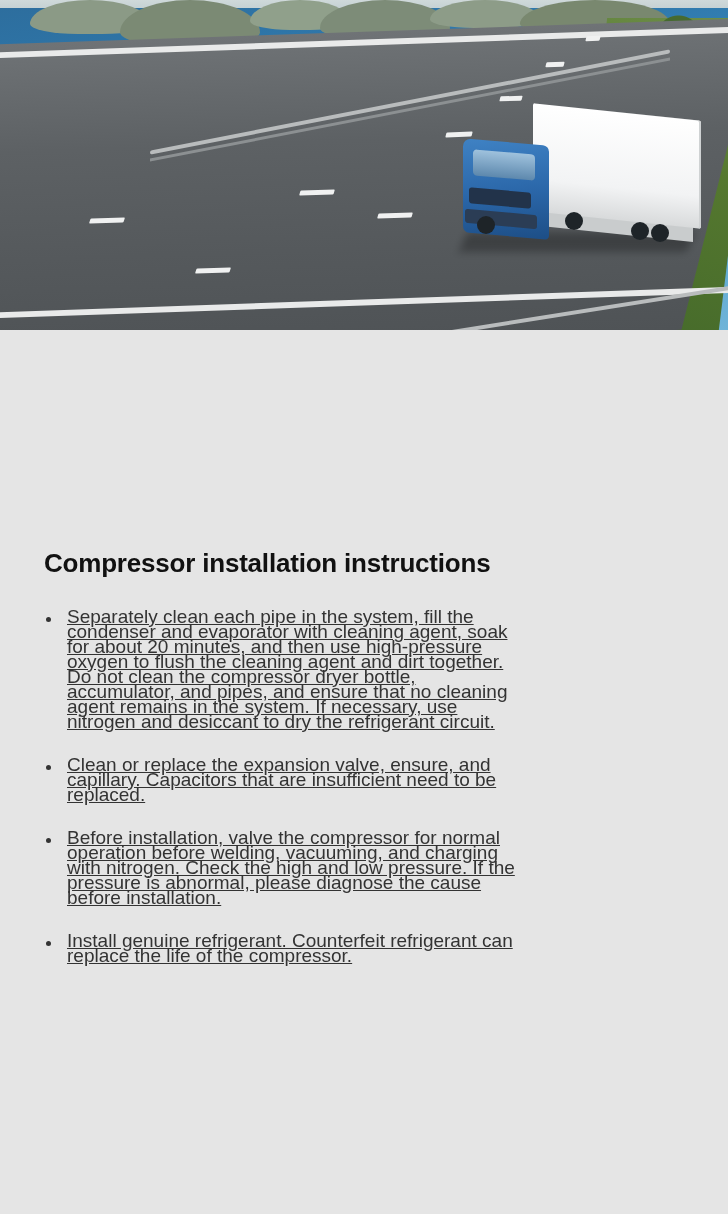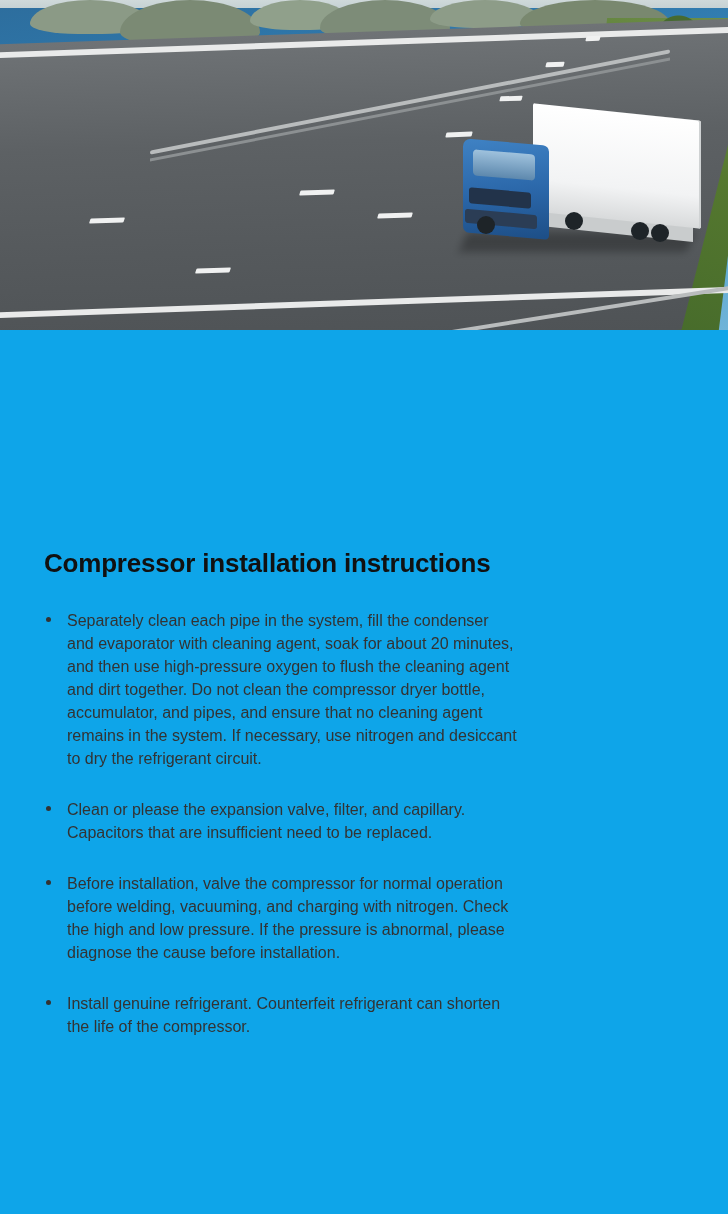--- a/index.html
+++ b/index.html
@@ -10,21 +10,21 @@
     width: 728px;
     height: 1214px;
     background: #ffffff;
     font-family: "Liberation Sans", sans-serif;
     overflow: hidden;
   }
   .page {
     position: relative;
     width: 728px;
     height: 1214px;
-    background: #0ea5e9;
+    background: #e5e5e5;
   }
 
   
   .hero {
     position: relative;
     width: 728px;
     height: 330px;
     overflow: hidden;
     background: #2f6ea2;
   }
@@ -249,24 +249,25 @@
   }
   ul.bullets {
     list-style: none;
     margin: 30px 0 0 0;
     padding: 0;
   }
   ul.bullets li {
     position: relative;
     padding-left: 23px;
     margin-bottom: 28px;
-    font-size: 16px;
-    line-height: 23px;
+    font-size: 19px;
+    line-height: 15px;
     color: #333333;
     max-width: 450px;
+    text-decoration: underline;
   }
   ul.bullets li:before {
     content: "";
     position: absolute;
     left: 2px;
     top: 8px;
     width: 5px;
     height: 5px;
     background: #333333;
     border-radius: 50%;
@@ -331,19 +332,19 @@
       <div class="cab-grille"></div>
       <div class="cab-bumper"></div>
       <div class="wheel" style="left:22px; top:104px;"></div>
     </div>
   </div>
 
   <div class="content">
     <h1 class="doc-title">Compressor installation instructions</h1>
     <ul class="bullets">
       <li>Separately clean each pipe in the system, fill the condenser and evaporator with cleaning agent, soak for about 20 minutes, and then use high-pressure oxygen to flush the cleaning agent and dirt together. Do not clean the compressor dryer bottle, accumulator, and pipes, and ensure that no cleaning agent remains in the system. If necessary, use nitrogen and desiccant to dry the refrigerant circuit.</li>
-      <li>Clean or please the expansion valve, filter, and capillary. Capacitors that are insufficient need to be replaced.</li>
+      <li>Clean or replace the expansion valve, ensure, and capillary. Capacitors that are insufficient need to be replaced.</li>
       <li>Before installation, valve the compressor for normal operation before welding, vacuuming, and charging with nitrogen. Check the high and low pressure. If the pressure is abnormal, please diagnose the cause before installation.</li>
-      <li>Install genuine refrigerant. Counterfeit refrigerant can shorten the life of the compressor.</li>
+      <li>Install genuine refrigerant. Counterfeit refrigerant can replace the life of the compressor.</li>
     </ul>
   </div>
 
 </div>
 
 </body></html>

